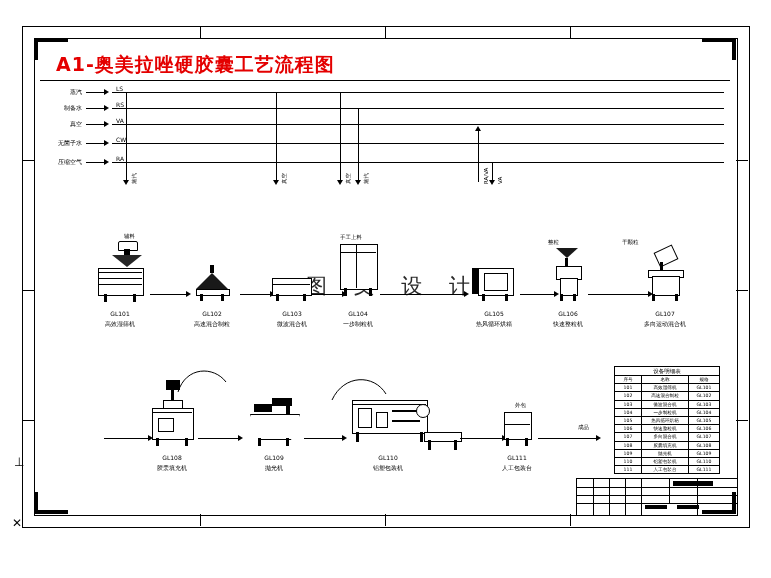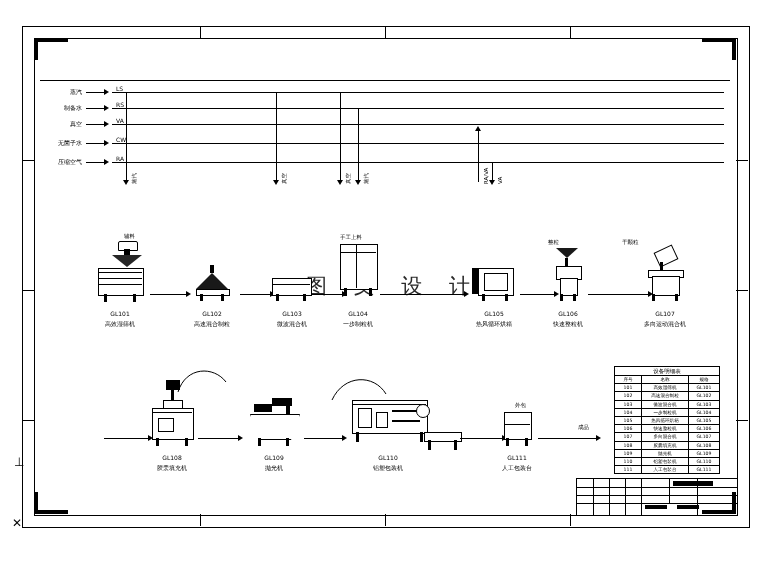--- a/index.html
+++ b/index.html
@@ -103,20 +103,21 @@
   <div class="tick tick-top" style="left:200px"></div>
   <div class="tick tick-top" style="left:385px"></div>
   <div class="tick tick-top" style="left:570px"></div>
   <div class="tick tick-bot" style="left:200px"></div>
   <div class="tick tick-bot" style="left:385px"></div>
   <div class="tick tick-bot" style="left:570px"></div>
 
   <div class="ymark">⊥</div>
   <div class="xmark">✕</div>
 
+  <div class="title">A1-奥美拉唑硬胶囊工艺流程图</div>
   <div class="title-rule"></div>
 
   <div class="util-line" style="left:112px;top:92px;width:612px;"></div>
   <div class="util-line" style="left:112px;top:108px;width:612px;"></div>
   <div class="util-line" style="left:112px;top:124px;width:612px;"></div>
   <div class="util-line" style="left:112px;top:143px;width:612px;"></div>
   <div class="util-line" style="left:112px;top:162px;width:612px;"></div>
 
   <div class="util-label" style="left:48px;top:88px;width:34px;">蒸汽</div>
   <div class="arrow-r" style="left:104px;top:89px;"></div>

